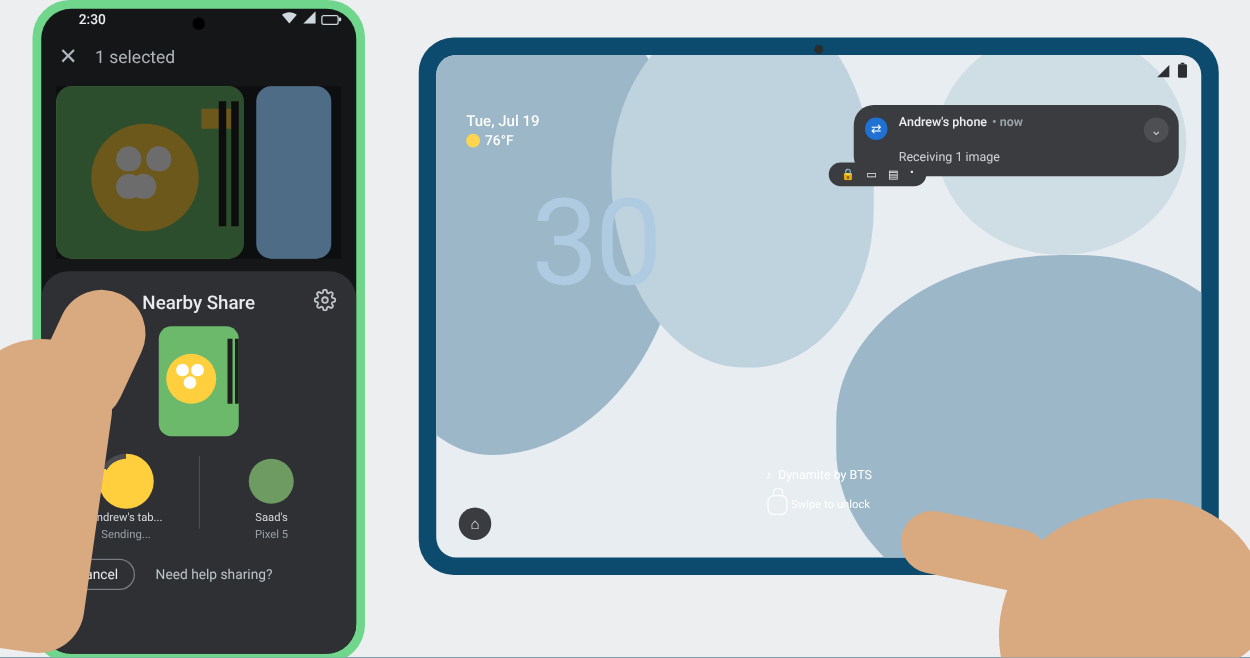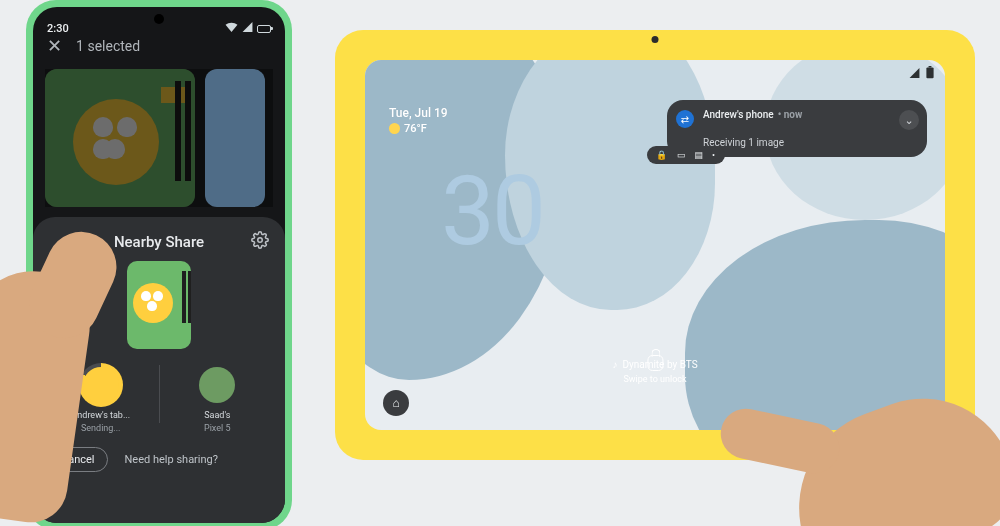--- a/index.html
+++ b/index.html
@@ -2,21 +2,21 @@
 <html><head>
 <meta charset="utf-8">
 <style>
   *{box-sizing:border-box;margin:0;padding:0;font-family:Roboto,Arial,sans-serif;-webkit-font-smoothing:antialiased}
   body{background:#eceef0;width:1000px;height:526px;overflow:hidden;position:relative}
 
   
   .phone{position:absolute;left:26px;top:0;width:266px;height:530px;background:#6fd68b;border-radius:30px;padding:7px}
   .phone-screen{width:100%;height:100%;background:#151618;border-radius:24px;overflow:hidden;position:relative;color:#e6e6e6}
   .punch{position:absolute;top:7px;left:50%;transform:translateX(-50%);width:10px;height:10px;background:#000;border-radius:50%}
-  .status{position:absolute;top:2px;left:0;right:0;height:26px;display:flex;align-items:flex-end;justify-content:space-between;padding:0 14px;font-size:11px;font-weight:500;color:#ECEFF1}
+  .status{position:absolute;top:2px;left:16px;right:0;height:26px;display:flex;align-items:flex-start;justify-content:space-between;padding:0 14px;font-size:11px;font-weight:500;color:#ECEFF1}
   .status .sright{display:flex;gap:4px;align-items:center}
   .sig{display:inline-block}
   .batt{width:14px;height:8px;border:1px solid #cfd8dc;border-radius:2px;position:relative}
   .batt::after{content:"";position:absolute;right:-3px;top:1.5px;width:2px;height:3px;background:#cfd8dc;border-radius:0 1px 1px 0}
 
   .topbar{position:absolute;top:30px;left:0;right:0;display:flex;align-items:center;gap:14px;padding:0 14px;color:#B0B5BA;font-size:14px}
   .close-x{font-size:18px;line-height:1;color:#B0B5BA}
 
   .grid{position:absolute;top:62px;left:12px;right:12px;height:138px;display:flex;gap:10px}
   .thumb{flex:0 0 150px;border-radius:12px;overflow:hidden;background:#6cb96b;position:relative}
@@ -45,21 +45,21 @@
 
   .sheet-foot{display:flex;align-items:center;gap:16px;margin-top:14px}
   .btn-cancel{border:1px solid #7a7d82;color:#e8eaed;background:transparent;border-radius:16px;padding:5px 13px;font-size:11px}
   .help{font-size:11px;color:#bfc4c9}
 
   
   .hand-left{position:absolute;left:-40px;top:270px;width:120px;height:250px;background:#d9a97f;border-radius:70px 60px 40px 40px;transform:rotate(8deg);z-index:2}
   .thumb-l{position:absolute;left:38px;top:230px;width:70px;height:110px;background:#d9a97f;border-radius:60px;transform:rotate(25deg);z-index:3}
 
   
-  .tablet{position:absolute;left:335px;top:30px;width:640px;height:430px;background:#fde047;border-radius:28px;padding:30px}
+  .tablet{position:absolute;left:335px;top:30px;width:640px;height:430px;background:#0c4a6e;border-radius:28px;padding:14px}
   .cam{position:absolute;top:6px;left:50%;transform:translateX(-50%);width:7px;height:7px;background:#2c2c2c;border-radius:50%}
   .tscreen{width:100%;height:100%;border-radius:16px;overflow:hidden;position:relative;background:#e8edf1}
   .blob{position:absolute;border-radius:50%}
   .bA{width:260px;height:380px;left:-60px;top:-60px;background:#9CB8C8;border-radius:48% 52% 60% 40%/55% 45% 55% 45%}
   .bB{width:210px;height:290px;left:140px;top:-40px;background:#BFD3DE;border-radius:55% 45% 48% 52%/48% 52% 45% 55%}
   .bC{width:360px;height:300px;left:320px;top:160px;background:#9CB8C8;border-radius:52% 48% 44% 56%/46% 54% 50% 50%}
   .bD{width:200px;height:180px;left:400px;top:-20px;background:#CFDDE5;border-radius:50%}
 
   .tstatus{position:absolute;top:6px;right:10px;display:flex;gap:5px;align-items:center;color:#2c3032;font-size:11px}
 
@@ -73,21 +73,21 @@
   .notif{position:absolute;top:40px;right:18px;width:260px;background:#3a3c3f;border-radius:16px;padding:9px 36px 9px 36px;color:#ECEFF1}
   .nicon{position:absolute;left:9px;top:10px;width:18px;height:18px;background:#1f72d4;border-radius:50%;display:flex;align-items:center;justify-content:center;color:#fff;font-size:10px}
   .ntitle{font-size:10px;font-weight:500;display:flex;align-items:flex-end;gap:4px}
   .ntime{color:#9aa0a6;font-weight:700}
   .nbody{font-size:10px;color:#cfd3d7;margin-top:17px}
   .nchev{position:absolute;right:8px;top:10px;width:20px;height:20px;background:#4d4f52;border-radius:50%;display:flex;align-items:center;justify-content:center;color:#cfd3d7;font-size:11px}
 
   .chips{position:absolute;top:86px;right:220px;background:#3a3c3f;border-radius:14px;padding:4px 10px;display:flex;gap:9px;color:#ECEFF1;font-size:9px}
 
   .music{position:absolute;bottom:60px;left:50%;transform:translateX(-50%);color:#fff;font-size:10px;display:flex;align-items:center;gap:5px}
-  .lock{position:absolute;bottom:46px;left:50%;transform:translateX(-50%);display:flex;flex-direction:column;align-items:center;gap:3px;color:#fff;font-size:9px}
+  .lock{position:absolute;bottom:34px;left:50%;transform:translateX(-50%);display:flex;align-items:center;gap:3px;color:#fff;font-size:9px}
   .lock .licon{width:16px;height:16px;border:1.5px solid #fff;border-radius:5px;position:relative}
   .lock .licon::before{content:"";position:absolute;top:-7px;left:3px;width:7px;height:7px;border:1.5px solid #fff;border-bottom:none;border-radius:7px 7px 0 0}
 
   .home{position:absolute;bottom:14px;left:18px;width:26px;height:26px;background:#3a3c3f;border-radius:50%;display:flex;align-items:center;justify-content:center;color:#ECEFF1;font-size:12px}
 
   .hand-right{position:absolute;right:-10px;bottom:-30px;width:220px;height:150px;background:#d9a97f;border-radius:120px 110px 60px 60px;transform:rotate(-20deg)}
   .finger-r{position:absolute;right:160px;bottom:60px;width:120px;height:50px;background:#d9a97f;border-radius:40px;transform:rotate(12deg)}
 
   
   .food{position:absolute;inset:0}

